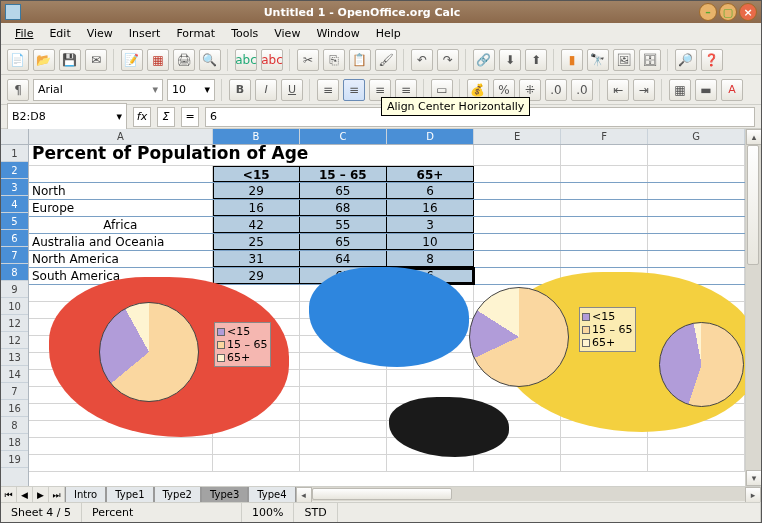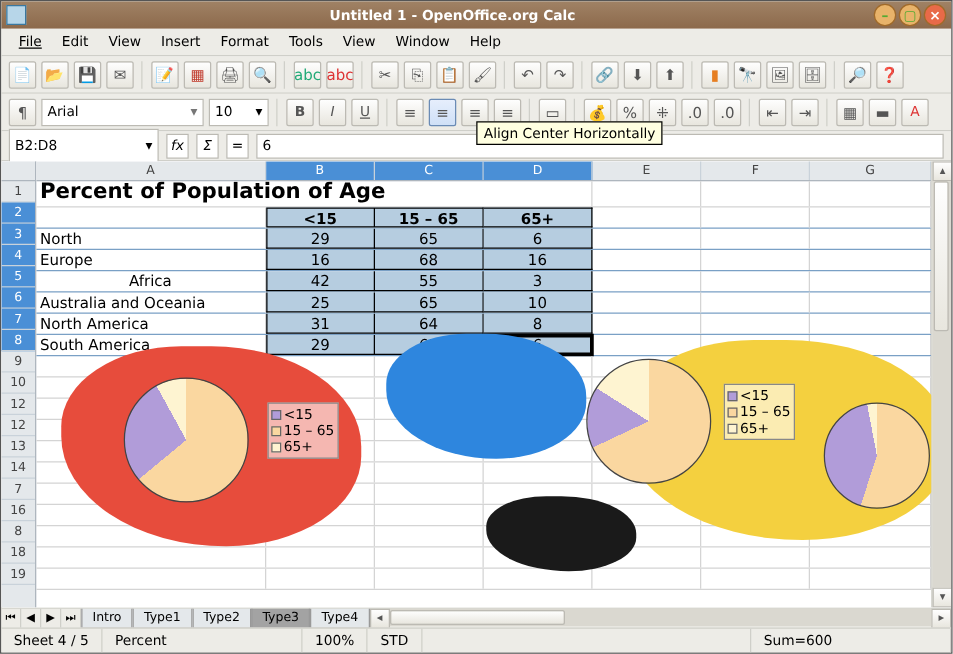--- a/index.html
+++ b/index.html
@@ -465,14 +465,13 @@
     <div class="sb-btn">▸</div>
   </div>
 </div>
 
 <div class="statusbar">
   <div class="sb-cell">Sheet 4 / 5</div>
   <div class="sb-cell" style="width:160px">Percent</div>
   <div class="sb-cell">100%</div>
   <div class="sb-cell">STD</div>
   <div class="sb-cell" style="flex:1"></div>
-  <div class="sb-cell" style="width:160px">Sum=600</div>
 </div>
 
 </body></html>

